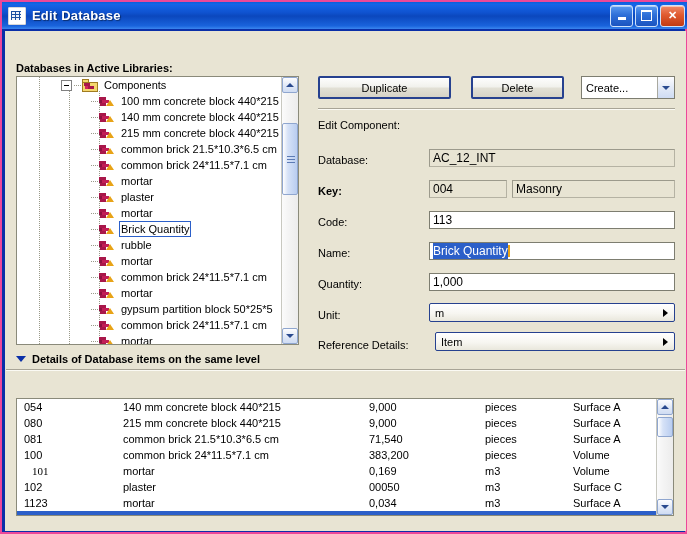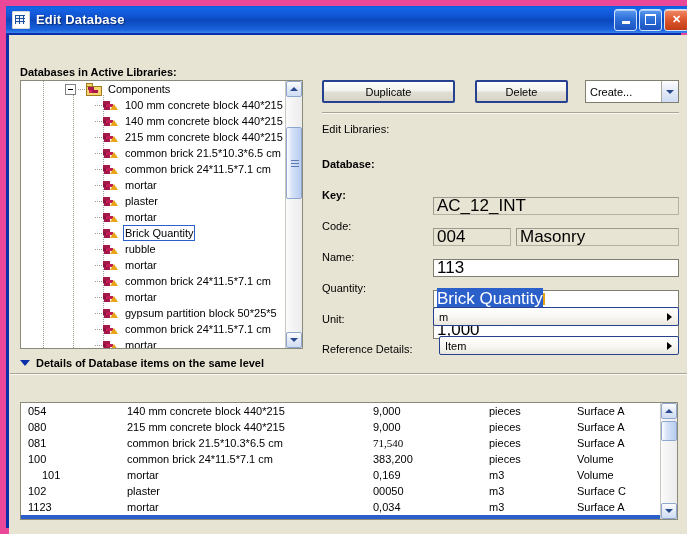--- a/index.html
+++ b/index.html
@@ -13,21 +13,21 @@
     color: #000;
     overflow: hidden;
   }
 
   
   .window {
     position: absolute; left: 0; top: 0;
     width: 687px; height: 534px;
     background: #0a2fa8;
     box-sizing: border-box;
-    border: 6px solid #ec4899;
+    border: 2px solid #ec4899;
   }
   .titlebar {
     position: absolute; left: 0; top: 0;
     width: 687px; height: 27px;
     background: linear-gradient(to bottom,
         #0a5fd8 0%, #1565e8 8%, #0f52cf 40%,
         #0b47bd 52%, #1963dc 88%, #3b86ee 100%);
     display: flex; align-items: center;
   }
   .title-icon {
@@ -284,25 +284,24 @@
     position: absolute;
     height: 1px;
     background: #a8a496;
     border-bottom: 1px solid #fbfaf4;
   }
 
   
   .field {
     position: absolute;
     box-sizing: border-box;
-    font-size: 17px;
+    font-size: 12px;
     display: flex; align-items: center;
     padding-left: 3px;
     white-space: nowrap;
-    margin-top: 44px;
   }
   .field.ro {
     background: #e8e4d3;
     border: 1px solid #b5b2a3;
     border-top-color: #9c9a8c;
     border-left-color: #9c9a8c;
   }
   .field.rw {
     background: #ffffff;
     border: 1px solid #7d7d70;
@@ -621,23 +620,23 @@
 
     <div class="btn focus" style="left:466px;top:45px;width:93px;height:23px;">Delete</div>
     <div class="btn focus" style="left:313px;top:45px;width:133px;height:23px;">Duplicate</div>
     <div class="combo" style="left:576px;top:45px;width:94px;height:23px;">
       <span class="ctext">Create...</span>
       <span class="cbtn"></span>
     </div>
 
     <div class="hr-sep" style="left:313px;top:77px;width:357px;"></div>
 
-    <div class="lbl" style="position:absolute;left:313px;top:88px;">Edit Libraries:</div>
-
-    <div class="lbl" style="position:absolute;left:313px;top:123px;font-weight:bold;">Database:</div>
+    <div class="lbl" style="position:absolute;left:313px;top:88px;">Edit Component:</div>
+
+    <div class="lbl" style="position:absolute;left:313px;top:123px;">Database:</div>
     <div class="field ro" style="left:424px;top:118px;width:246px;height:18px;">AC_12_INT</div>
 
     <div class="lbl" style="position:absolute;left:313px;top:154px;font-weight:bold;">Key:</div>
     <div class="field ro" style="left:424px;top:149px;width:78px;height:18px;">004</div>
     <div class="field ro" style="left:507px;top:149px;width:163px;height:18px;">Masonry</div>
 
     <div class="lbl" style="position:absolute;left:313px;top:185px;">Code:</div>
     <div class="field rw" style="left:424px;top:180px;width:246px;height:18px;">113</div>
 
     <div class="lbl" style="position:absolute;left:313px;top:216px;">Name:</div>
@@ -680,33 +679,33 @@
           <div class="trow">
             <span class="cell" style="left: 7px;">080</span>
             <span class="cell" style="left: 106px;">215 mm concrete block 440*215</span>
             <span class="cell" style="left: 352px;">9,000</span>
             <span class="cell" style="left: 468px;">pieces</span>
             <span class="cell" style="left: 556px;">Surface A</span>
           </div>
           <div class="trow">
             <span class="cell" style="left: 7px;">081</span>
             <span class="cell" style="left: 106px;">common brick 21.5*10.3*6.5 cm</span>
-            <span class="cell" style="left: 352px; font-family: Liberation Serif, serif;">71,540</span>
+            <span class="cell" style="left: 352px;">71,540</span>
             <span class="cell" style="left: 468px;">pieces</span>
             <span class="cell" style="left: 556px;">Surface A</span>
           </div>
           <div class="trow">
             <span class="cell" style="left: 7px;">100</span>
             <span class="cell" style="left: 106px;">common brick 24*11.5*7.1 cm</span>
             <span class="cell" style="left: 352px;">383,200</span>
             <span class="cell" style="left: 468px;">pieces</span>
             <span class="cell" style="left: 556px;">Volume</span>
           </div>
           <div class="trow">
-            <span class="cell" style="left: 21px;">101</span>
+            <span class="cell" style="left: 15px; font-family: Liberation Serif, serif;">101</span>
             <span class="cell" style="left: 106px;">mortar</span>
             <span class="cell" style="left: 352px;">0,169</span>
             <span class="cell" style="left: 468px;">m3</span>
             <span class="cell" style="left: 556px;">Volume</span>
           </div>
           <div class="trow">
             <span class="cell" style="left: 7px;">102</span>
             <span class="cell" style="left: 106px;">plaster</span>
             <span class="cell" style="left: 352px;">00050</span>
             <span class="cell" style="left: 468px;">m3</span>

